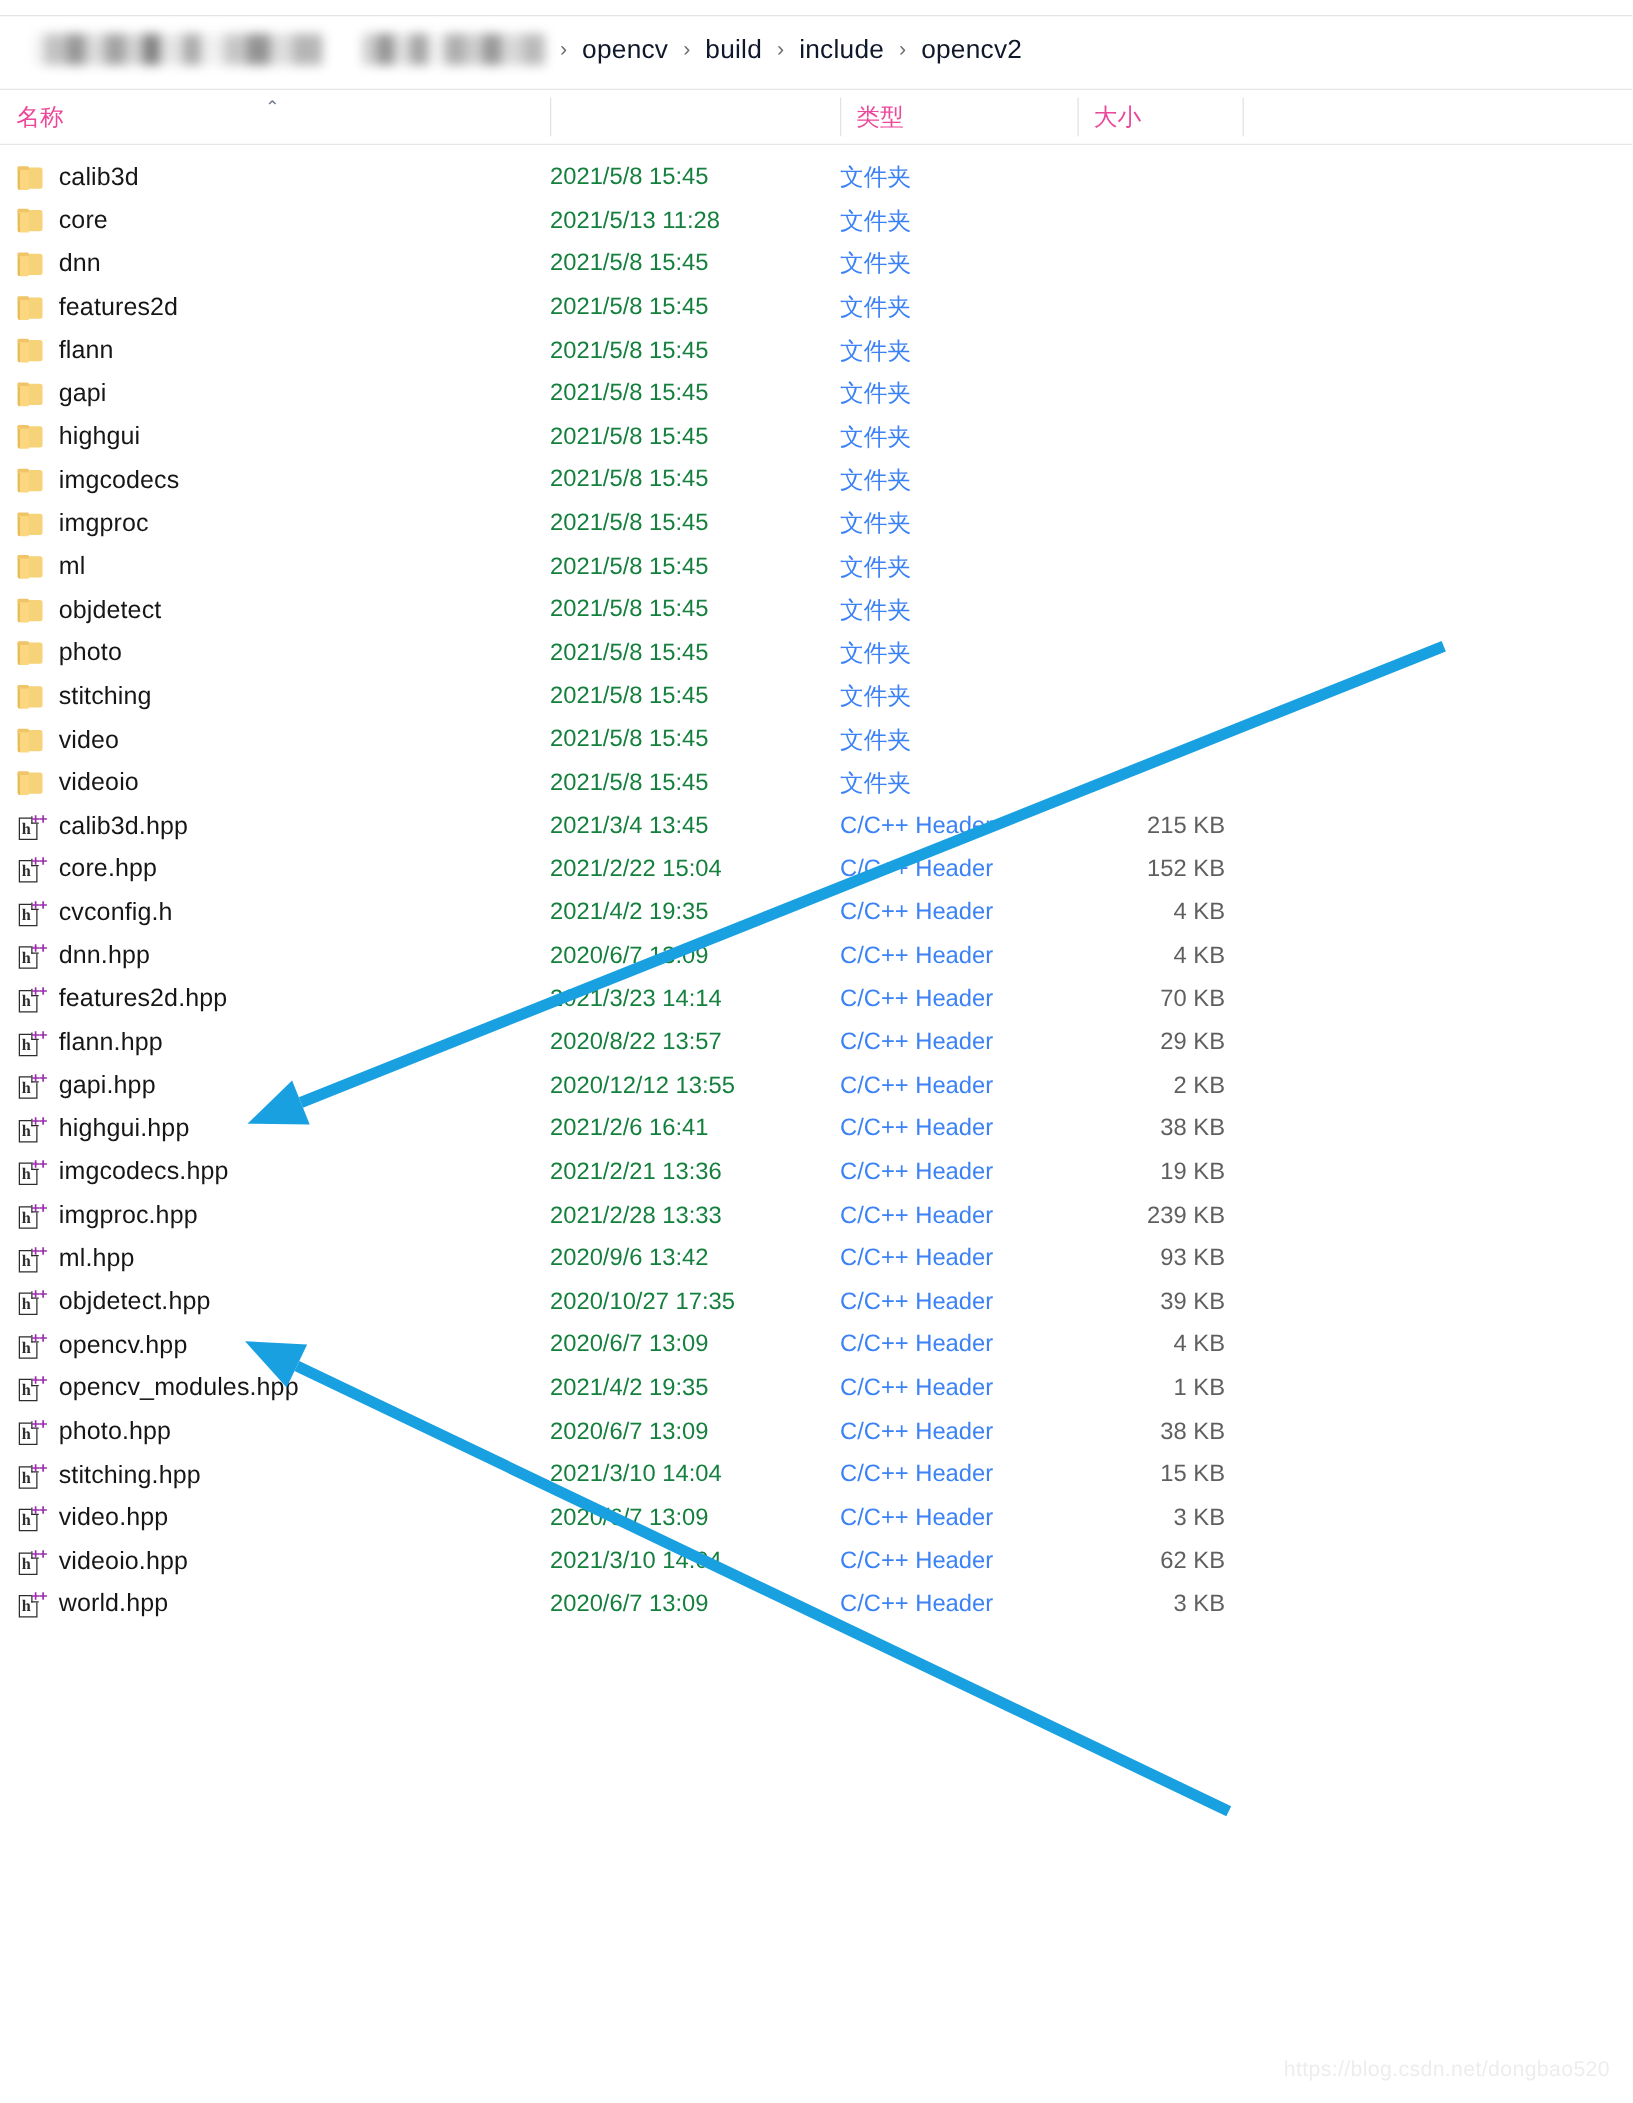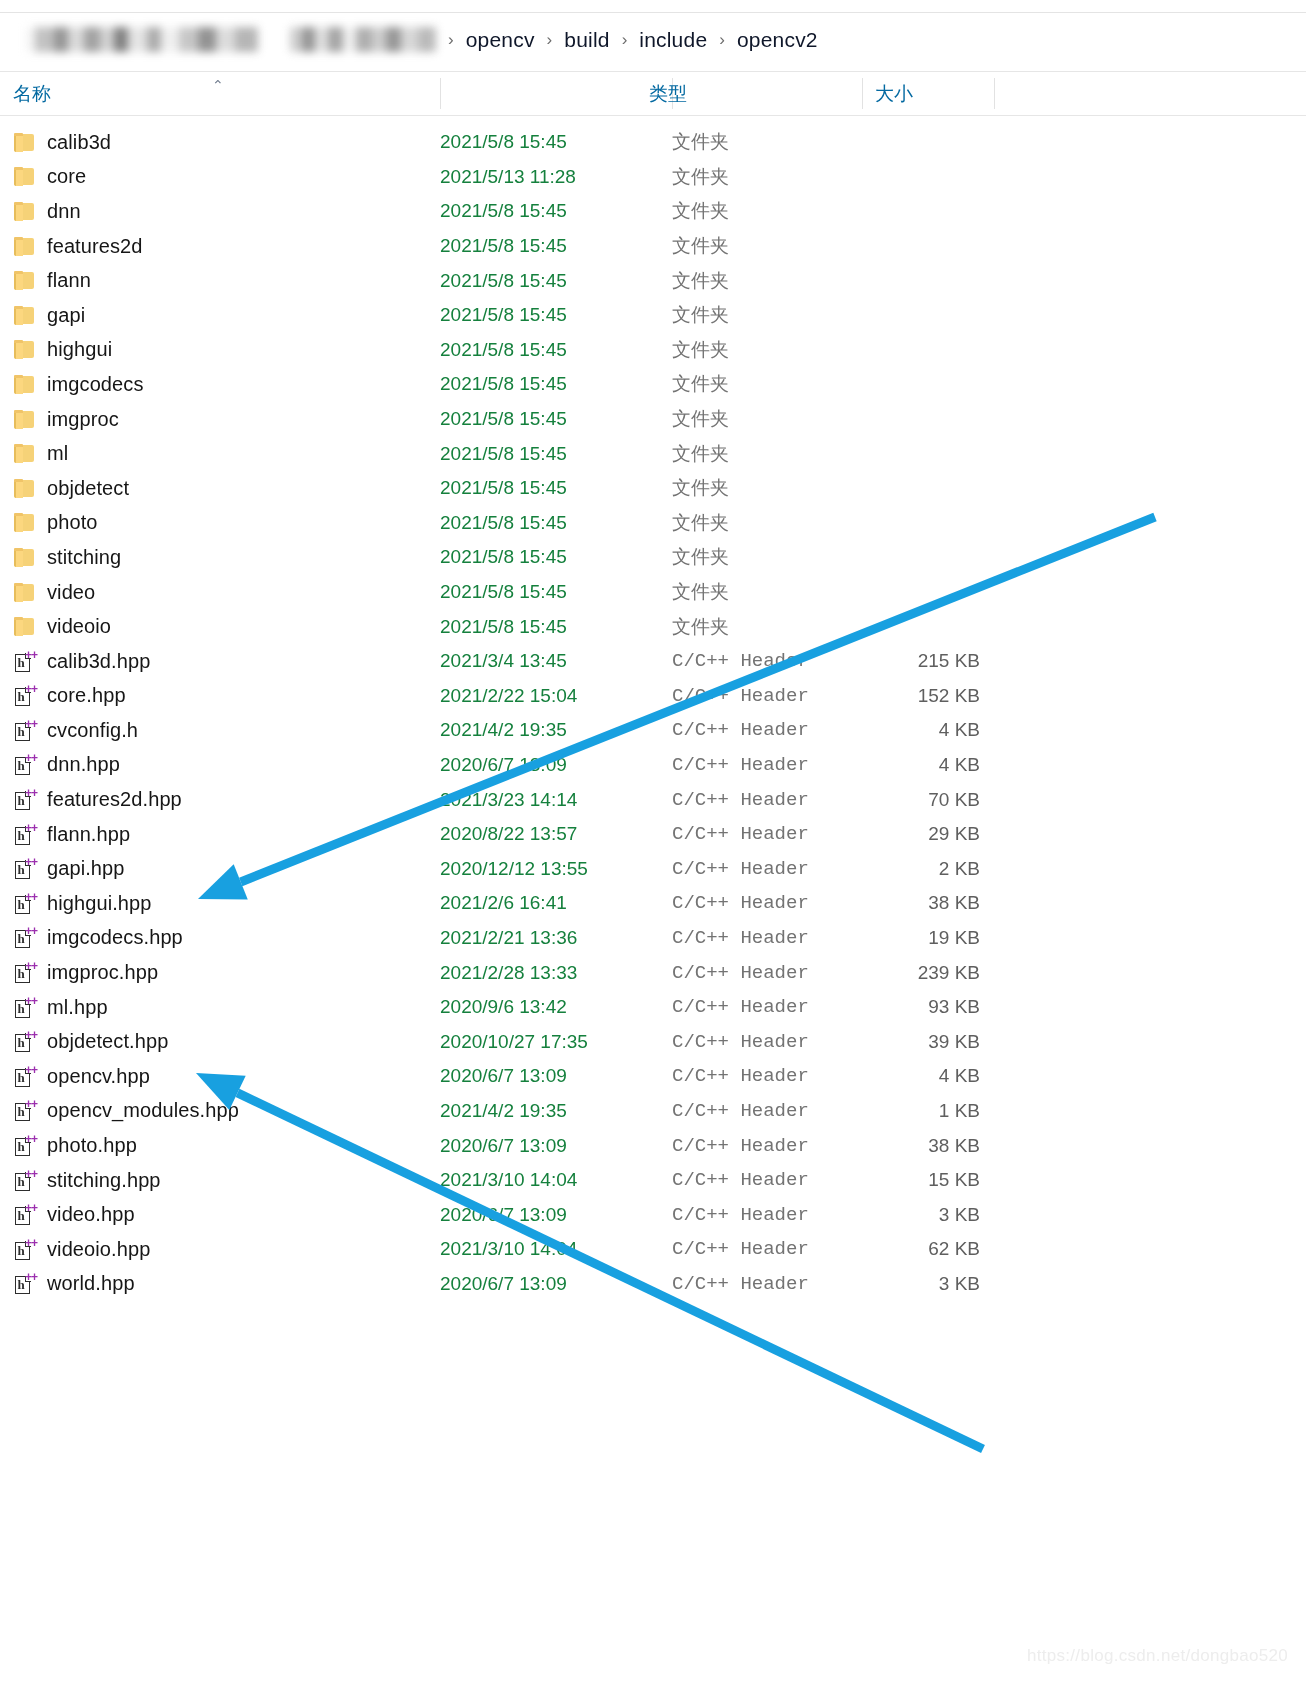--- a/index.html
+++ b/index.html
@@ -104,21 +104,21 @@
     border-top: 1px solid #e6e6e6;
     border-bottom: 1px solid #e6e6e6;
     box-sizing: border-box;
   }
   .col-header .hcell {
     position: absolute;
     top: 0; bottom: 0;
     display: flex;
     align-items: center;
     font-size: 19px;
-    color: #0369a1;
+    color: #ec4899;
     padding-left: 13px;
     box-sizing: border-box;
   }
   .col-divider {
     position: absolute;
     top: 6px;
     bottom: 6px;
     width: 1px;
     background: #e2e2e2;
   }
@@ -161,23 +161,22 @@
     position: absolute;
     left: 440px;
     font-size: 19px;
     color: #15803d;
     white-space: nowrap;
   }
   .cell-type {
     position: absolute;
     left: 672px;
     font-size: 19px;
-    color: #737373;
+    color: #3b82f6;
     white-space: nowrap;
-    font-family: Liberation Mono, monospace;
   }
   .cell-size {
     position: absolute;
     left: 862px;
     width: 118px;
     text-align: right;
     font-size: 19px;
     color: #5f5f5f;
     white-space: nowrap;
   }
@@ -293,21 +292,21 @@
     <span class="crumb">include</span>
     <span class="crumb-sep">›</span>
     <span class="crumb">opencv2</span>
   </div>
 
   <div class="col-header">
     <div class="sort-caret">⌃</div>
     <div class="hcell" style="left:0; width:440px;">名称</div>
     <div class="col-divider" style="left:440px;"></div>
     <div class="col-divider" style="left:672px;"></div>
-    <div class="hcell" style="left:636px; width:190px;">类型</div>
+    <div class="hcell" style="left:672px; width:190px;">类型</div>
     <div class="col-divider" style="left:862px;"></div>
     <div class="hcell" style="left:862px; width:132px;">大小</div>
     <div class="col-divider" style="left:994px;"></div>
   </div>
 
   <div class="file-list" id="file-list">
       <div class="row">
         <div class="cell-name">
           <span class="icon-folder">
             <span class="back"></span>

